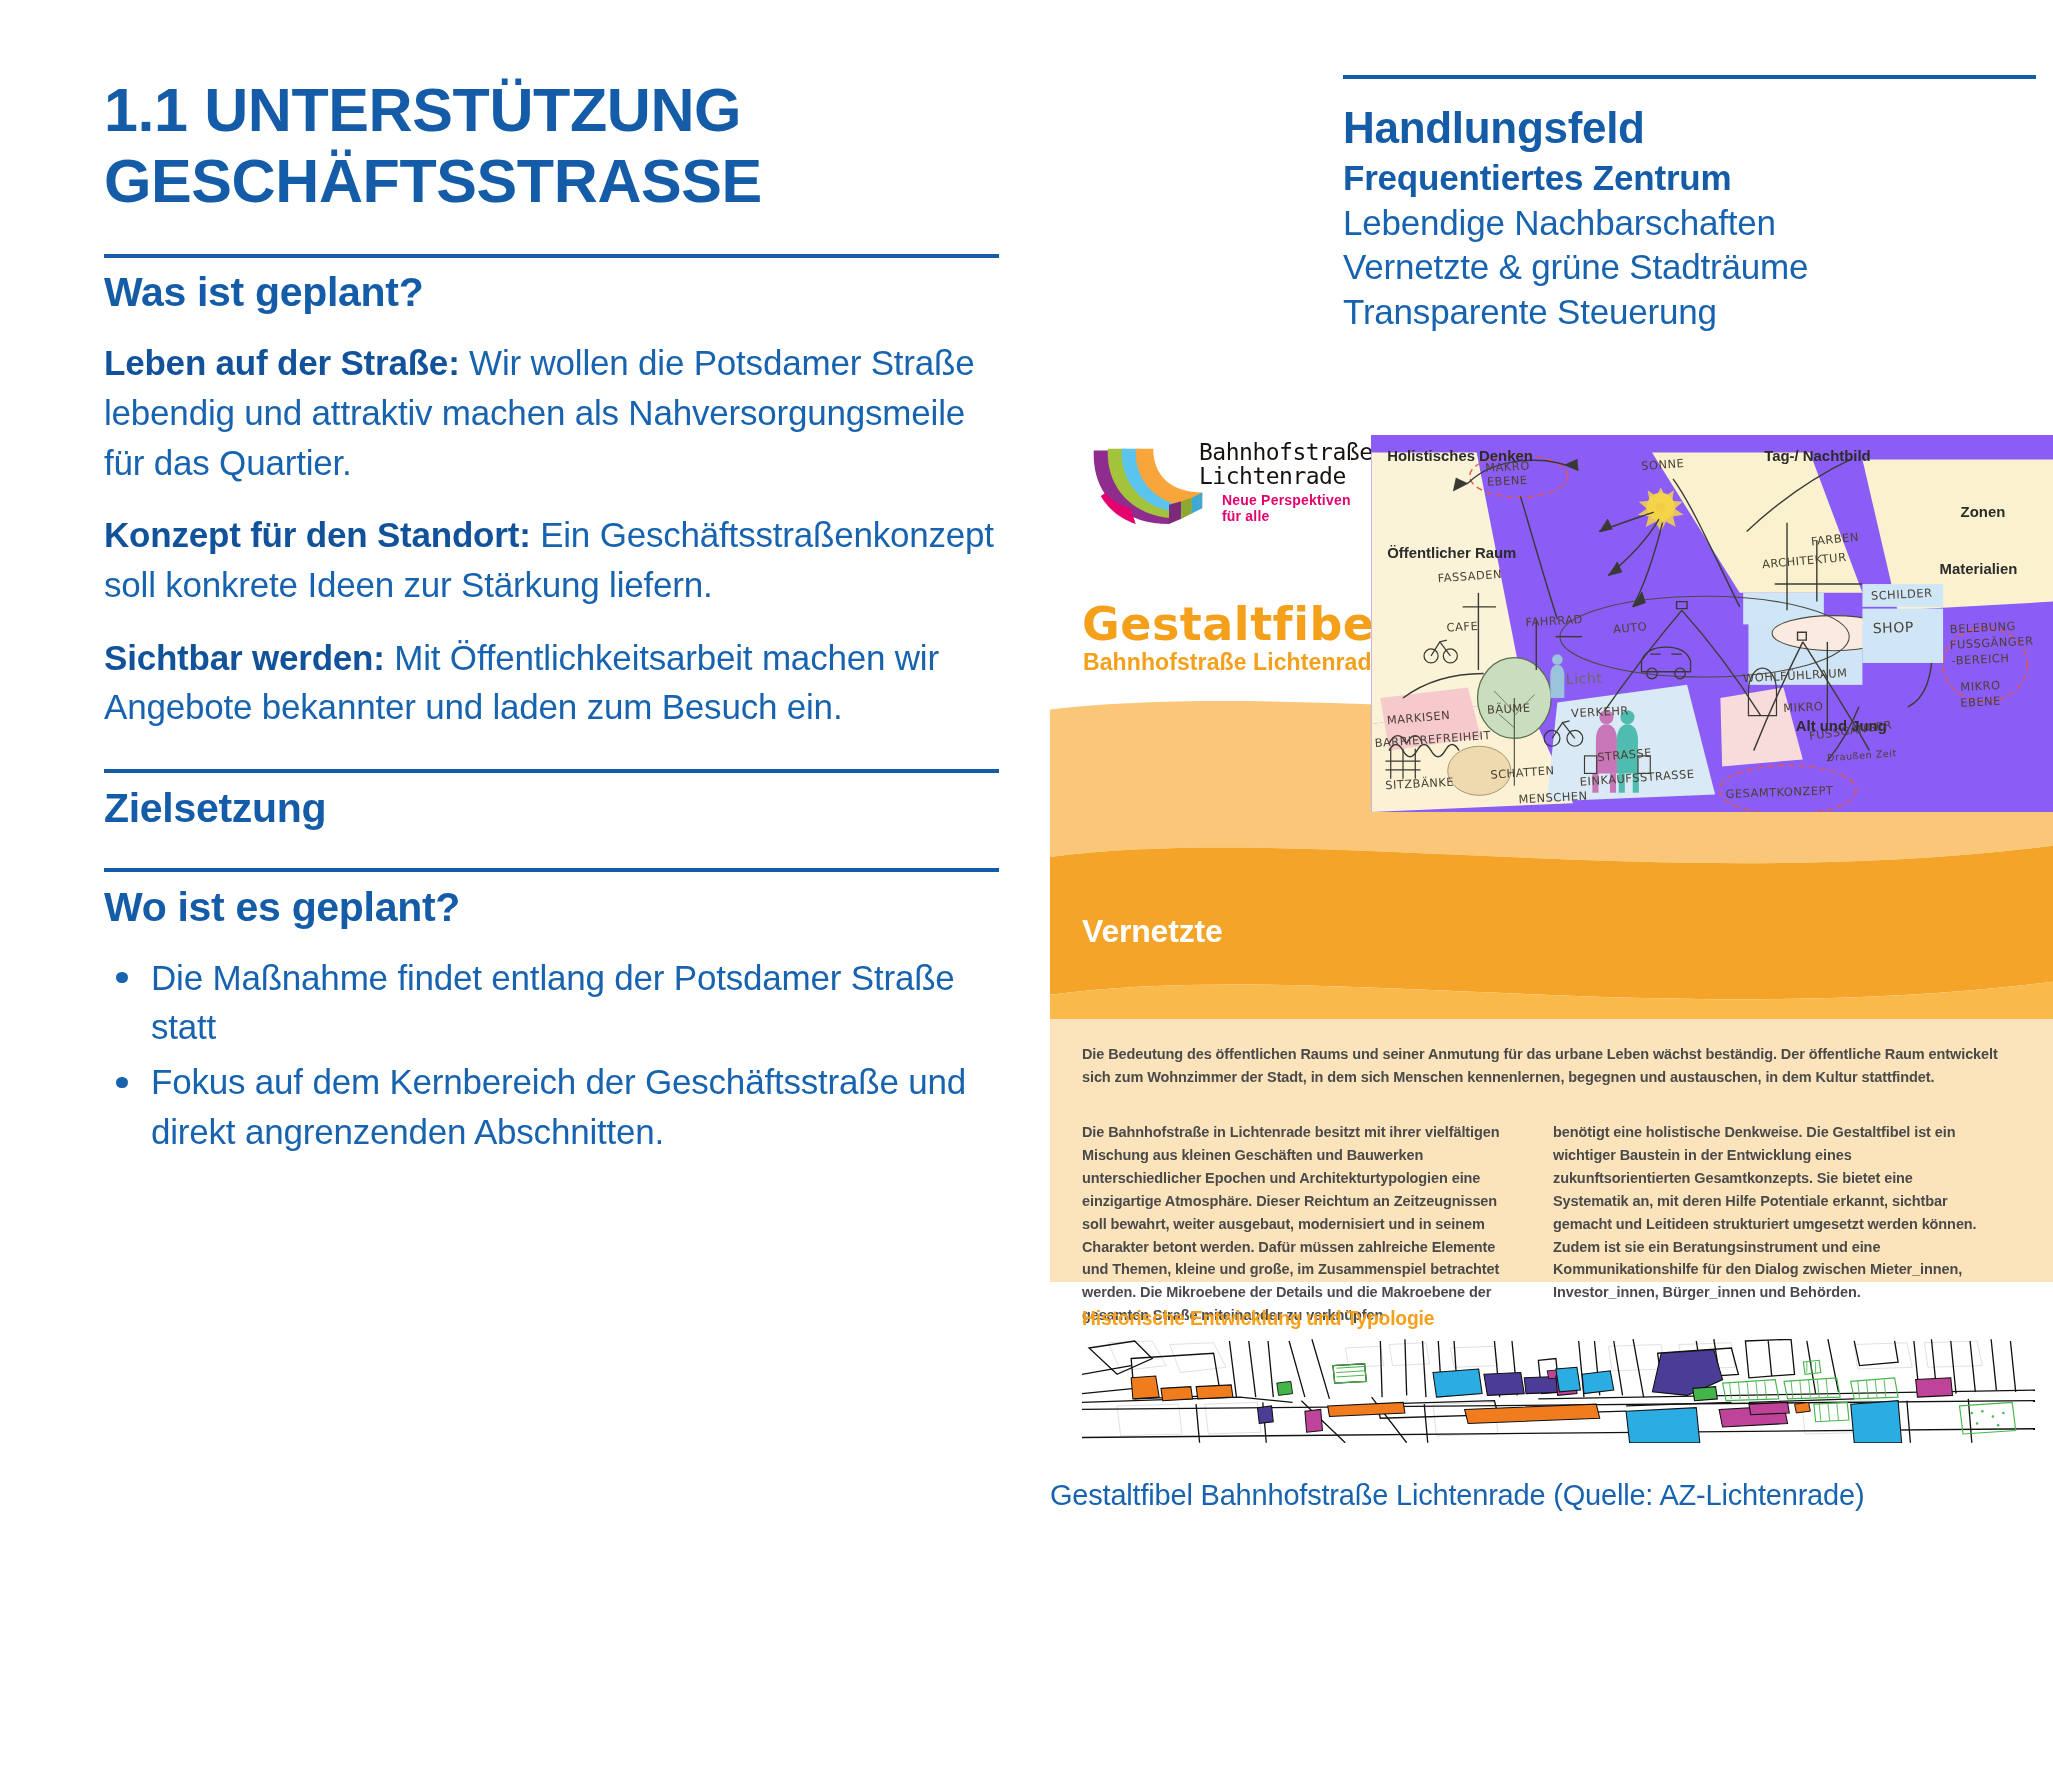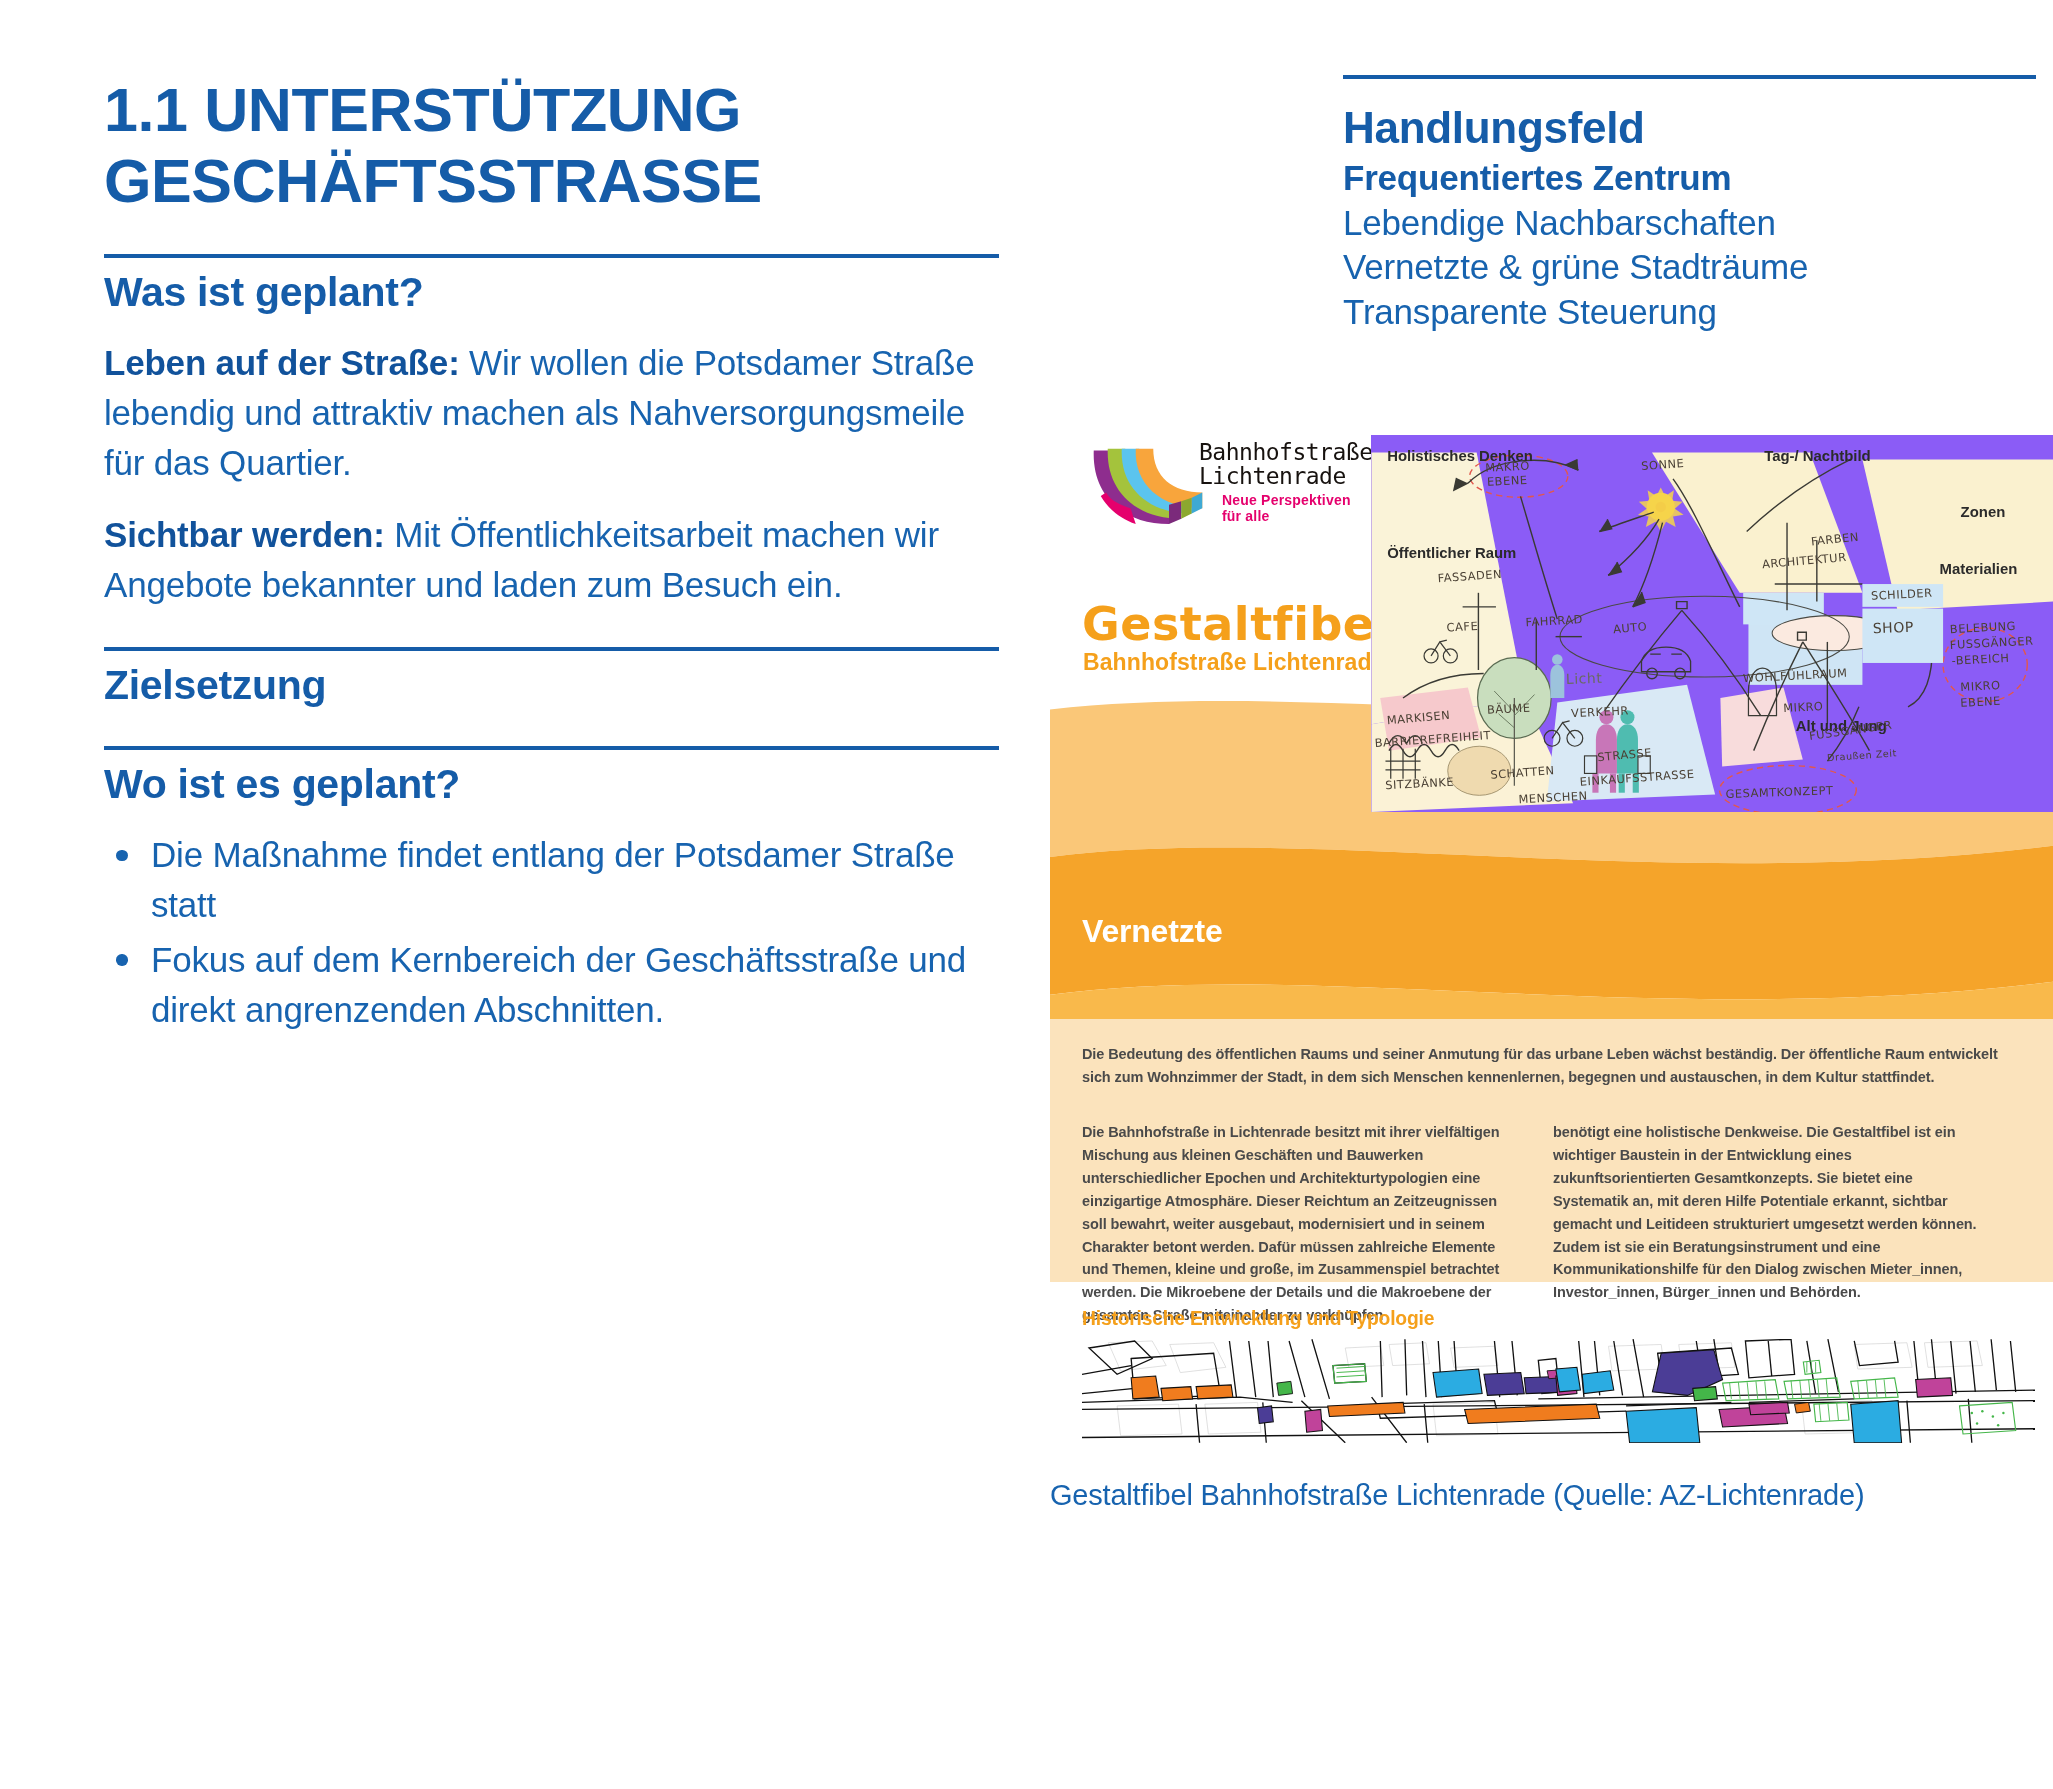--- a/index.html
+++ b/index.html
@@ -153,20 +153,23 @@
 GESCHÄFTSSTRASSE</h1>
 
     <div class="sec">
       <div class="sec-rule-wrap">
         <div class="rule"></div>
       </div>
       <h2 class="sec-head">Was ist geplant?</h2>
 
       <p class="para">
         <b>Leben auf der Straße:</b><span> Wir wollen die Potsdamer Straße lebendig und attraktiv machen als Nahversorgungsmeile für das Quartier.</span>
+      </p>
+      <p class="para">
+        <b>Konzept für den Standort:</b><span> Ein Geschäftsstraßenkonzept soll konkrete Ideen zur Stärkung liefern.</span>
       </p>
       <p class="para">
         <b>Sichtbar werden:</b><span> Mit Öffentlichkeitsarbeit machen wir Angebote bekannter und laden zum Besuch ein.</span>
       </p>
     </div>
 
     <div class="sec">
       <div class="sec-rule-wrap">
         <div class="rule"></div>
       </div>

